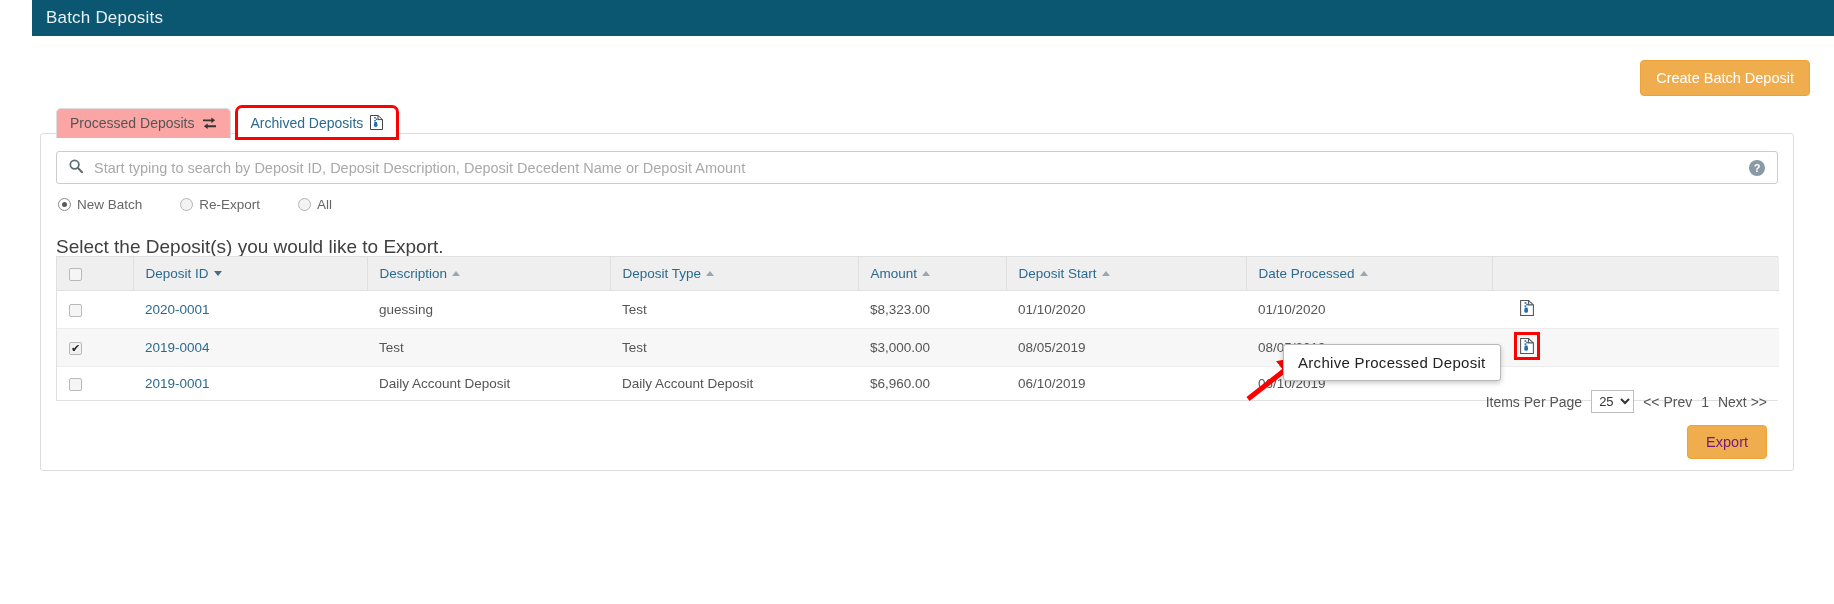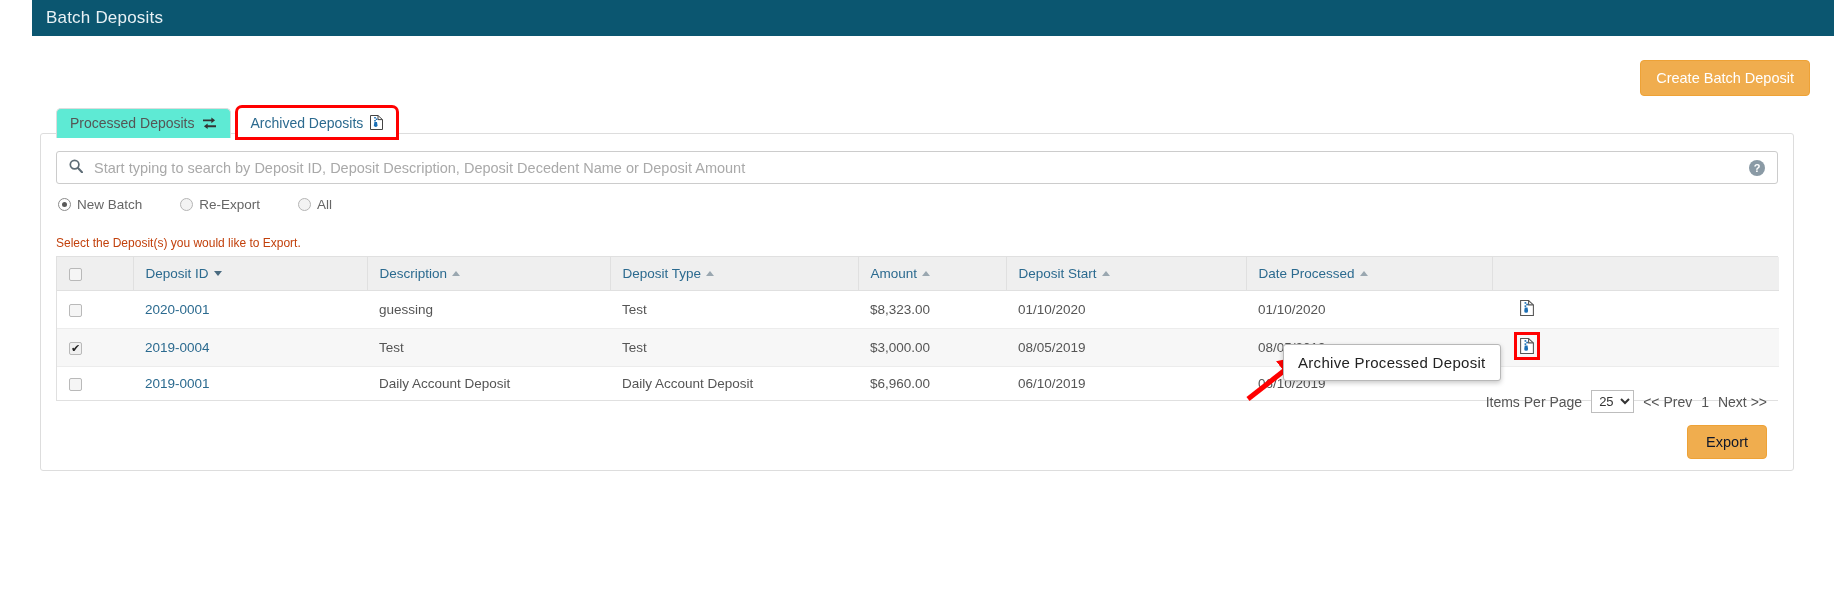--- a/index.html
+++ b/index.html
@@ -41,21 +41,21 @@
     z-index: 5;
   }
   .tab {
     background: #efefef; border: 1px solid #ddd; border-bottom: none;
     border-radius: 5px 5px 0 0;
     padding: 7px 13px 8px 13px;
     font-size: 14px; color: #2b6a8f;
     display: flex; align-items: center; gap: 7px;
     cursor: pointer; position: relative; line-height: 1;
   }
-  .tab.active-white { background: #5eead4; border-color: #ddd; color: #555; }
+  .tab.active-white { background: #fca5a5; border-color: #ddd; color: #555; }
   .tab.highlight {
     background: #fff; color: #2b6a8f;
     outline: 3px solid #ff0000; outline-offset: -1px;
     border-color: #fff;
   }
   .tab .glyph { display: inline-flex; align-items: center; }
 
   
   .panel {
     position: absolute; left: 40px; top: 133px;
@@ -100,21 +100,21 @@
   }
   .radio-dot.on { background: #fff; border-color: #8c8c8c; }
   .radio-dot.on::after {
     content: ""; position: absolute; left: 3px; top: 3px;
     width: 5px; height: 5px; border-radius: 50%; background: #5a5a5a;
   }
 
   
   .instruction {
     position: absolute; left: 15px; top: 102px;
-    font-size: 12px; color: #c2410c;
+    font-size: 19px; color: #404040;
   }
 
   
   .tbl-wrap {
     position: absolute; left: 15px; top: 122px;
     width: 1722px;
     border: 1px solid #e0e0e0;
   }
   table { border-collapse: collapse; width: 100%; table-layout: fixed; }
   thead th {
@@ -186,21 +186,21 @@
     border: 1px solid #bdbdbd; background: #fff;
     font-size: 13px; padding: 2px 3px; color: #333;
     font-family: "Liberation Sans", sans-serif; cursor: pointer;
   }
   .pg-link { color: #555; cursor: pointer; }
   .pg-cur { color: #555; }
 
   
   .export-btn {
     position: absolute; right: 26px; top: 291px;
-    background: #f0ad4e; color: #0f172a;
+    background: #f0ad4e; color: #701a75;
     border: 1px solid #eea236; border-radius: 4px;
     font-size: 14.5px; padding: 8px 18px; cursor: pointer;
     font-family: "Liberation Sans", sans-serif;
   }
 </style>
 </head>
 <body>
 
 <div class="app">
 

